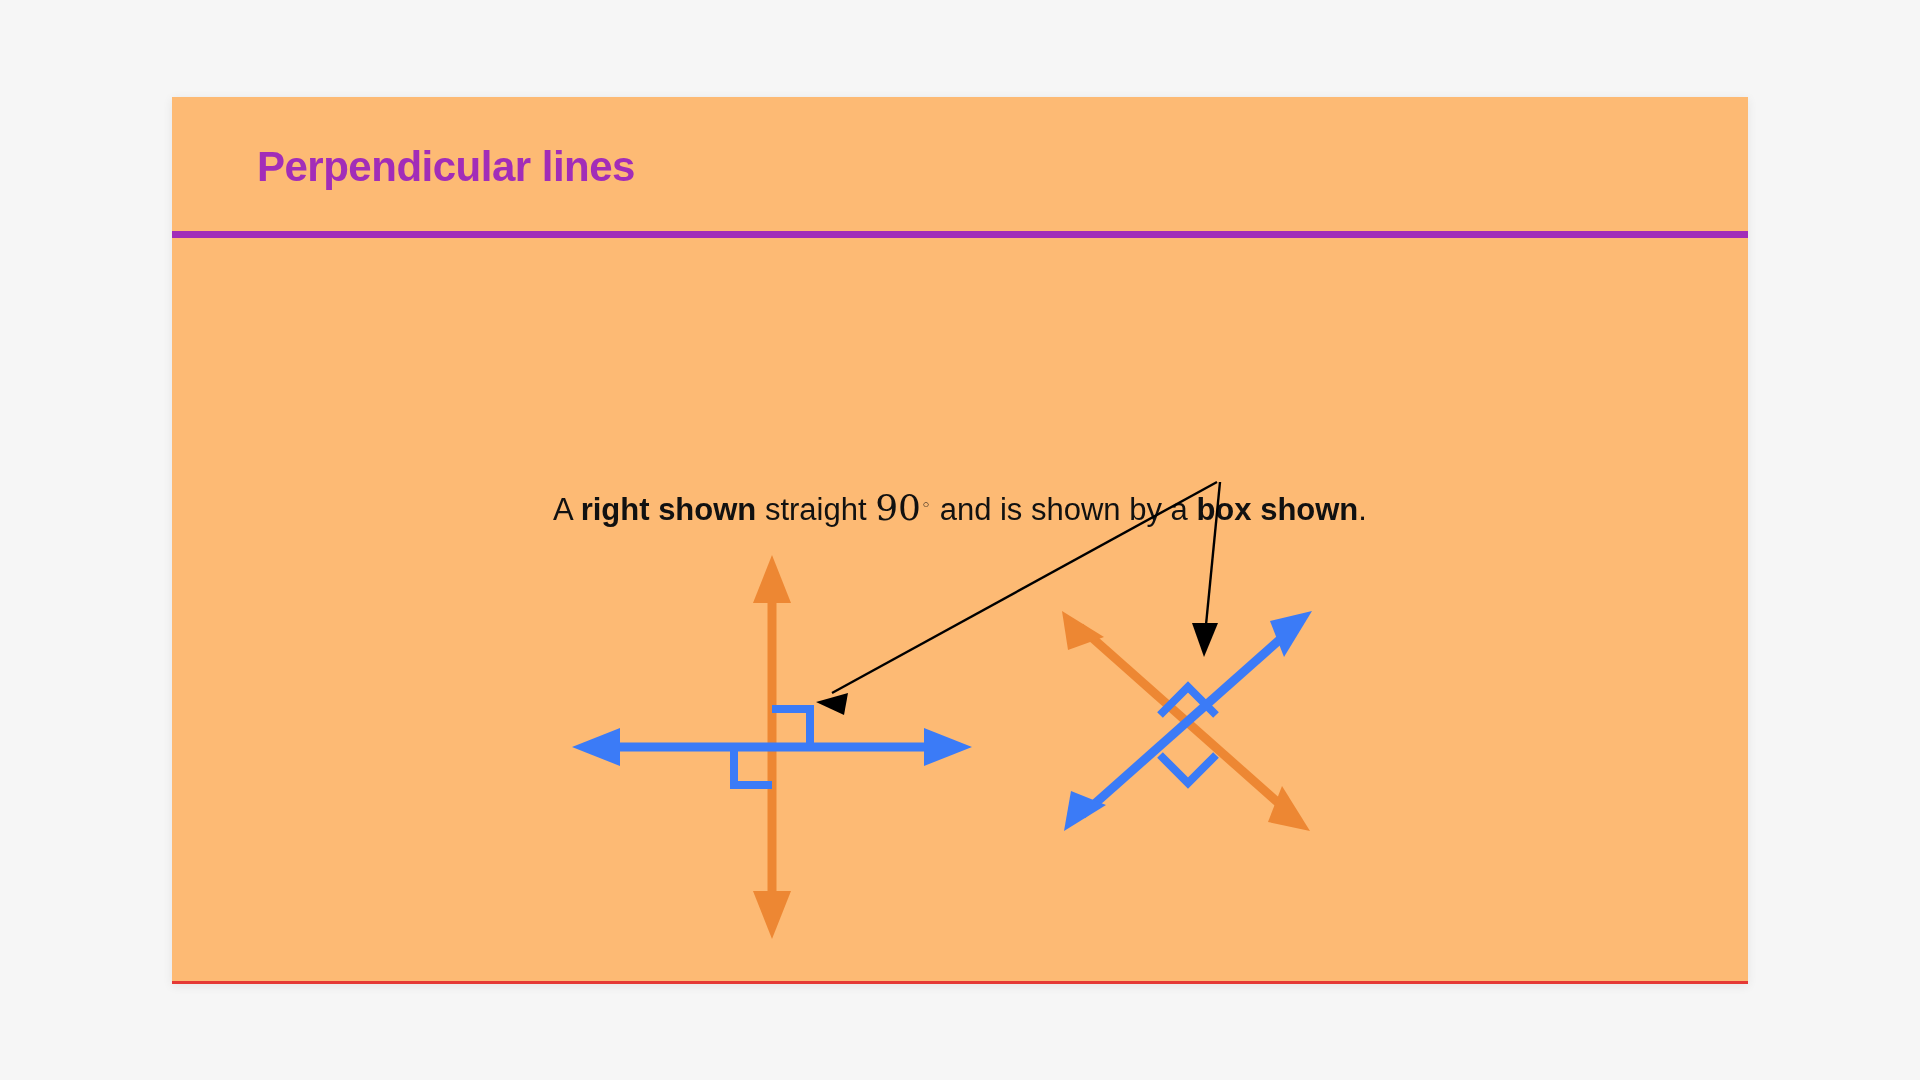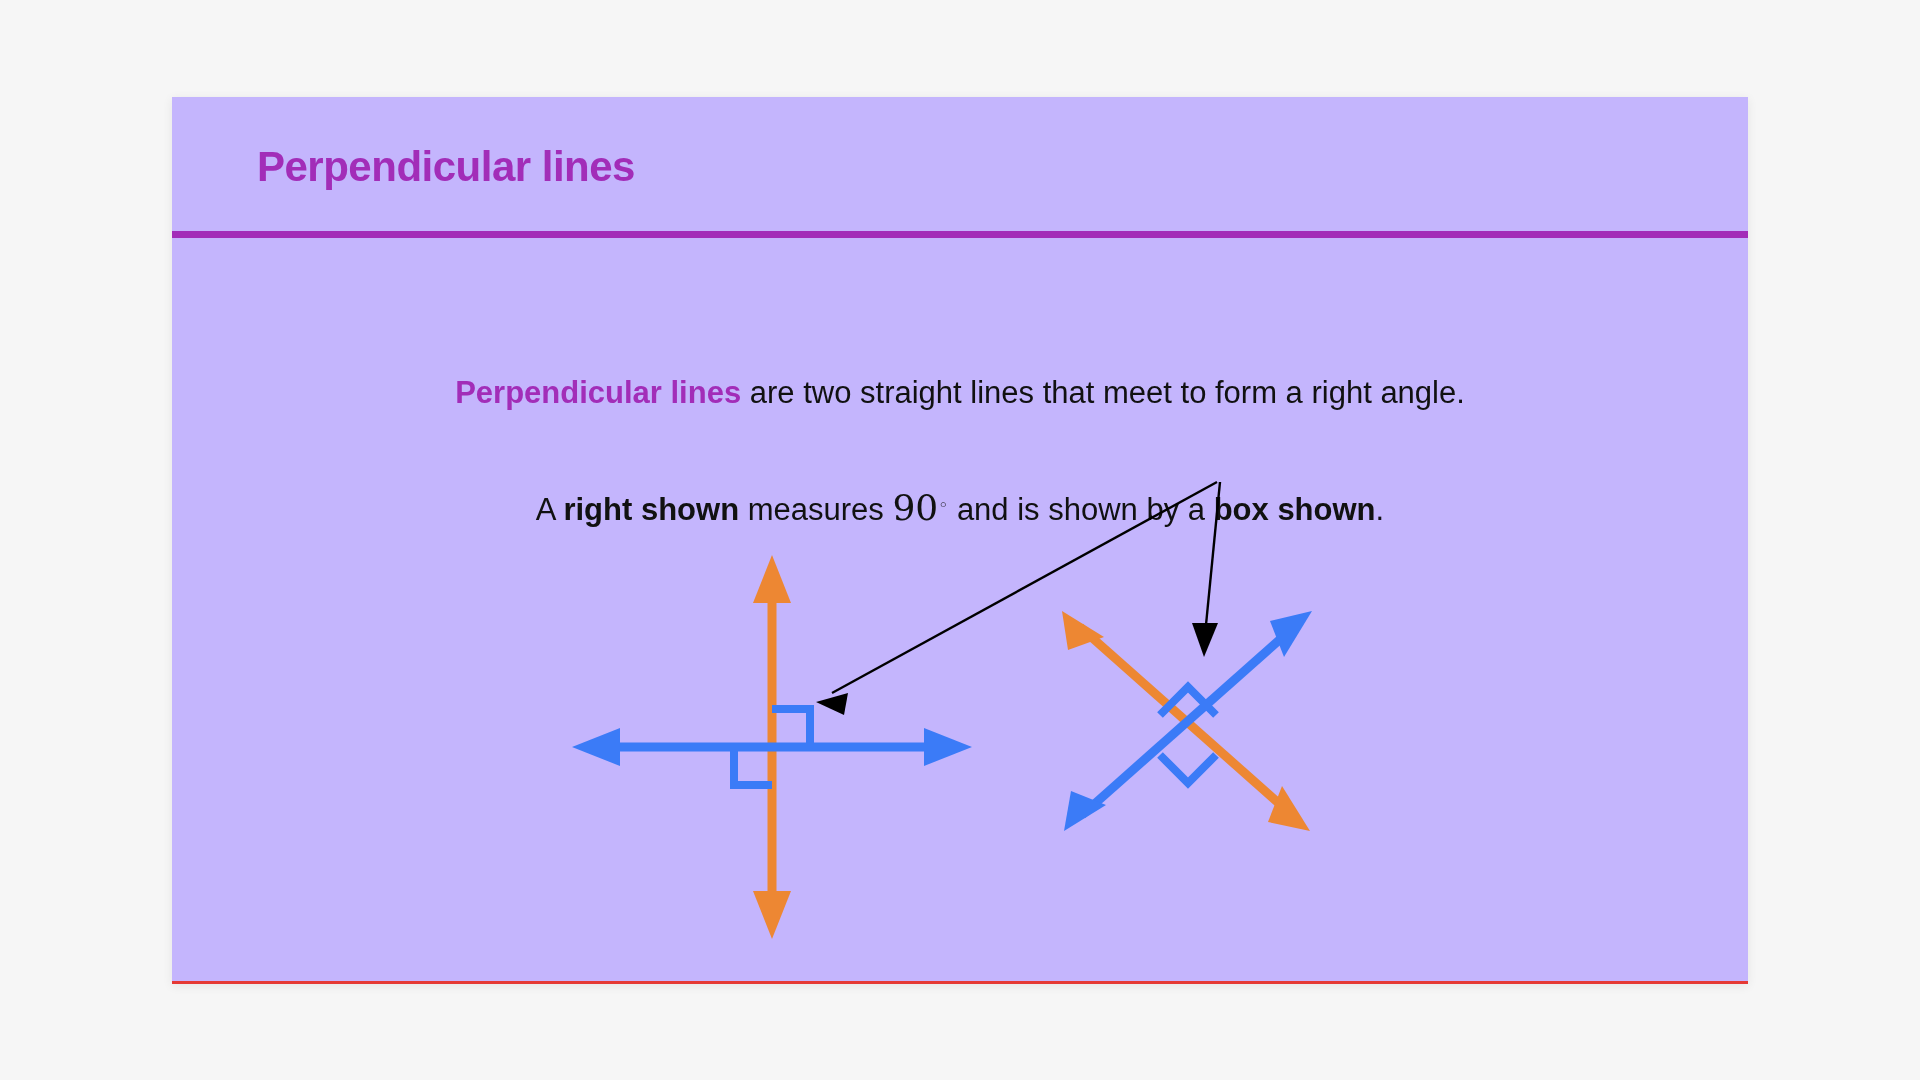--- a/index.html
+++ b/index.html
@@ -19,21 +19,21 @@
     background: #f6f6f6;
   }
 
   
   .card {
     position: absolute;
     left: 172px;
     top: 97px;
     width: 1576px;
     height: 887px;
-    background: #c4b5fd;
+    background: #fdba74;
     box-shadow: 0 2px 10px rgba(0,0,0,0.075);
   }
 
   .card-bottom-rule {
     position: absolute;
     left: 0;
     bottom: 0;
     width: 100%;
     height: 3px;
     background: #e53935;
@@ -126,26 +126,23 @@
 
 <div id="stage">
 
   <div class="card">
 
     <div class="card-header">
       <div class="page-title">Perpendicular lines</div>
       <div class="title-rule"></div>
     </div>
 
-    <div class="body-text line-1">
-      <span class="bold-purple">Perpendicular lines</span><span> are two straight lines that meet to form a right angle.</span>
-    </div>
 
     <div class="body-text line-2">
-      <span>A </span><span class="bold-dark">right shown</span><span> measures </span><span class="math-num">90</span><span class="deg">◦</span><span> and is shown by a </span><span class="bold-dark">box shown</span><span>.</span>
+      <span>A </span><span class="bold-dark">right shown</span><span> straight </span><span class="math-num">90</span><span class="deg">◦</span><span> and is shown by a </span><span class="bold-dark">box shown</span><span>.</span>
     </div>
 
     <div class="figure-area">
       <svg class="figure-svg" viewBox="0 0 1576 460">
 
         <g>
 
           <g>
             <line x1="600" y1="60" x2="600" y2="400" stroke="#ed8733" stroke-width="9"></line>
             <polygon points="600,38 581,86 619,86" fill="#ed8733"></polygon>

